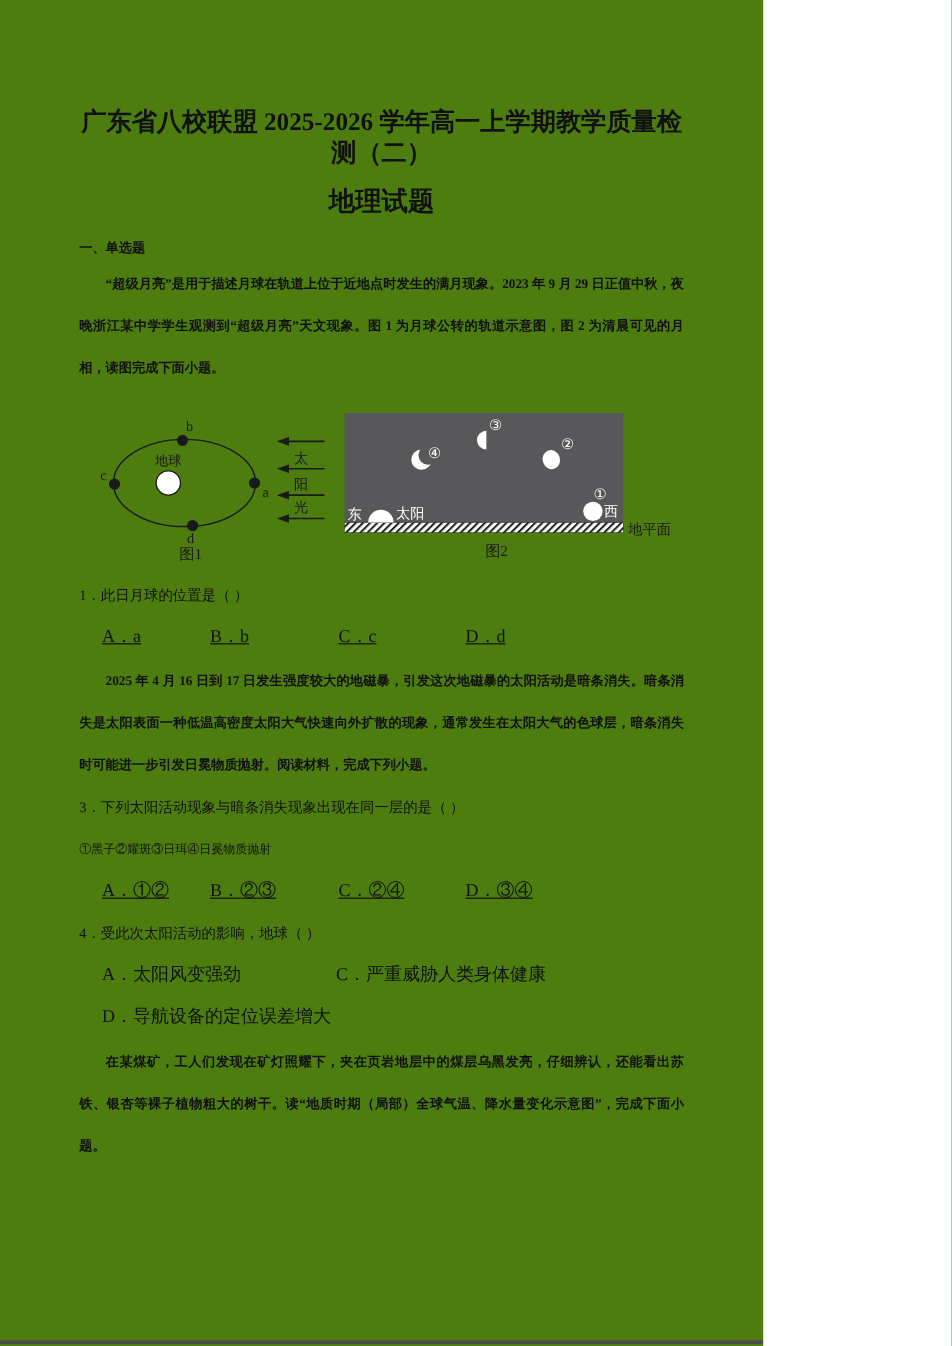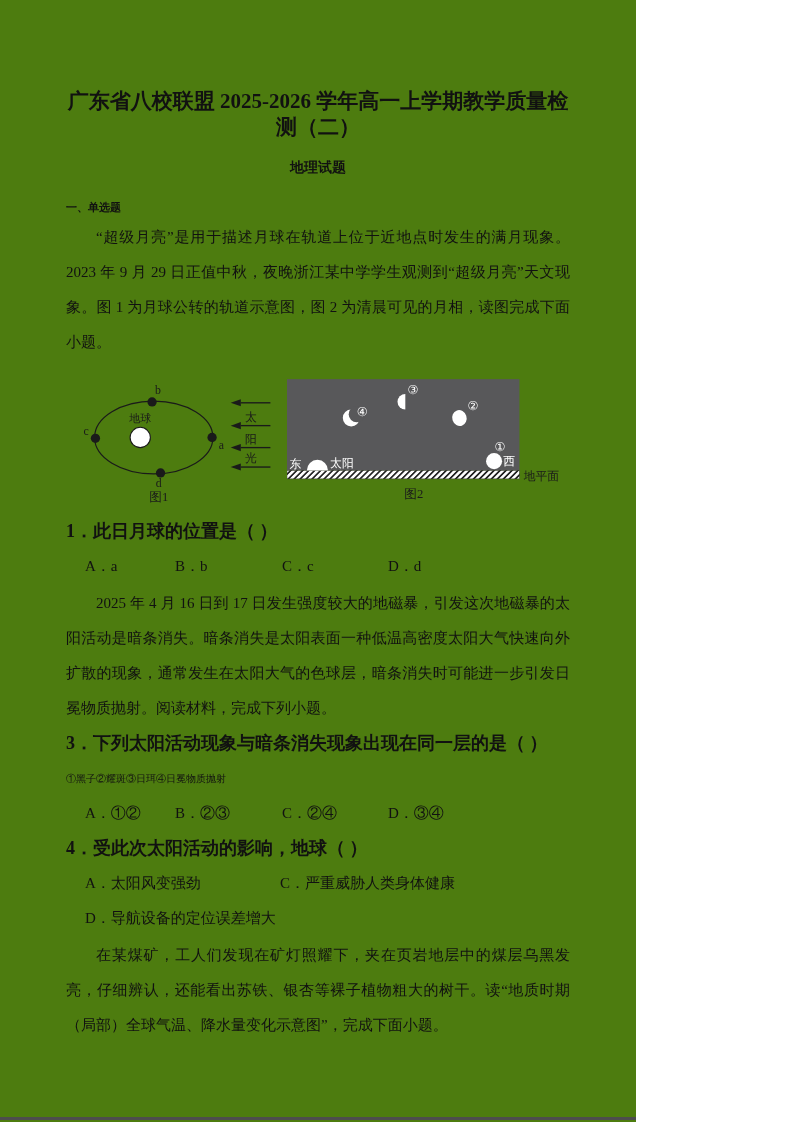--- a/index.html
+++ b/index.html
@@ -1,32 +1,32 @@
 <!DOCTYPE html>
 <html><head>
 <meta charset="utf-8">
 <style>
   html,body{margin:0;padding:0;}
   body{background:#ffffff;font-family:"Liberation Serif","DejaVu Serif",serif;color:#111;}
   .page{position:relative;width:636px;height:1122px;background:#4d7c0f;overflow:hidden;box-sizing:border-box;padding:88px 66px 0 66px;}
   .title{font-size:21px;font-weight:bold;text-align:center;margin:0;line-height:26px;}
-  .subtitle{font-size:14px;font-weight:bold;text-align:center;margin:16px 0 0 0;line-height:24px;}
+  .subtitle{font-size:22px;font-weight:bold;text-align:center;margin:16px 0 0 0;line-height:24px;}
   .section-heading{font-size:11px;font-weight:bold;margin-top:16px;line-height:22px;}
-  .passage{font-size:15px;line-height:35px;text-align:justify;margin:2px 0 0 0;text-indent:2em;}
+  .passage{font-size:11px;line-height:35px;text-align:justify;margin:2px 0 0 0;text-indent:2em;font-weight:bold;}
   .figures-row{display:flex;align-items:flex-start;gap:8px;margin:6px 0 0 0;padding-left:10px;}
   svg text{font-family:"Liberation Serif","DejaVu Serif",serif;}
   .ft14{font-size:14px;fill:#1a1a1a;}
   .ft13{font-size:13px;fill:#1a1a1a;}
   .ftw{font-size:14px;fill:#ffffff;}
   .ftw-num{font-size:14.5px;fill:#ffffff;}
   .fig-caption{font-size:15px;fill:#1a1a1a;}
-  .qline{font-size:18px;line-height:35px;margin:0;font-weight:bold;}
+  .qline{font-size:12px;line-height:35px;margin:0;}
   .sub-line{font-size:10px;line-height:35px;margin:0;}
   .options{display:grid;padding-left:19px;font-size:15px;line-height:35px;}
-  .options-4{grid-template-columns:90px 107px 106px 1fr;}
+  .options-4{grid-template-columns:90px 107px 106px 1fr;text-decoration:underline;}
   .options-2{grid-template-columns:195px 1fr;}
   .bottom-rule{position:absolute;left:0;right:0;bottom:2px;height:3px;background:#4d4d4d;}
 </style>
 </head>
 <body>
 
 <div class="page">
 
   <h1 class="title">广东省八校联盟 2025-2026 学年高一上学期教学质量检测（二）</h1>
   <h2 class="subtitle">地理试题</h2>

